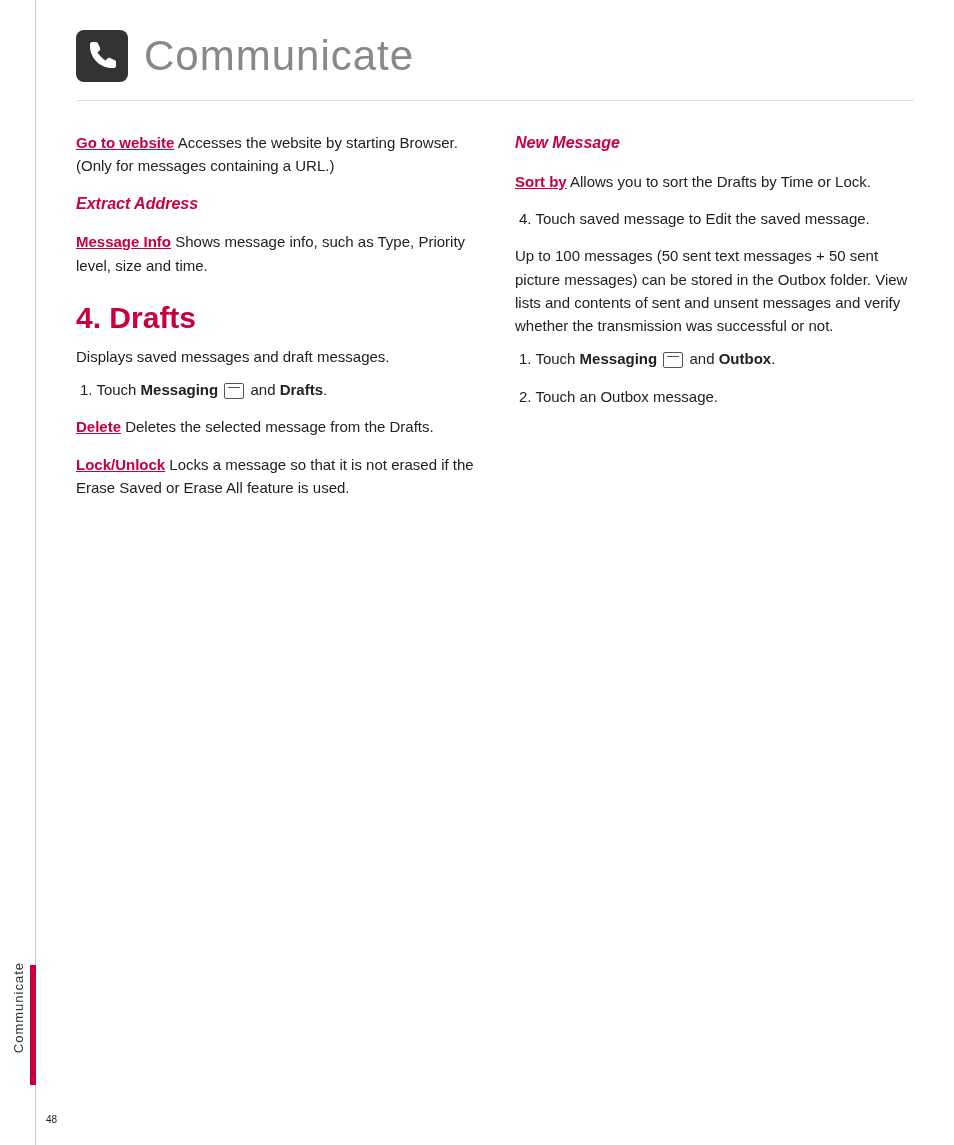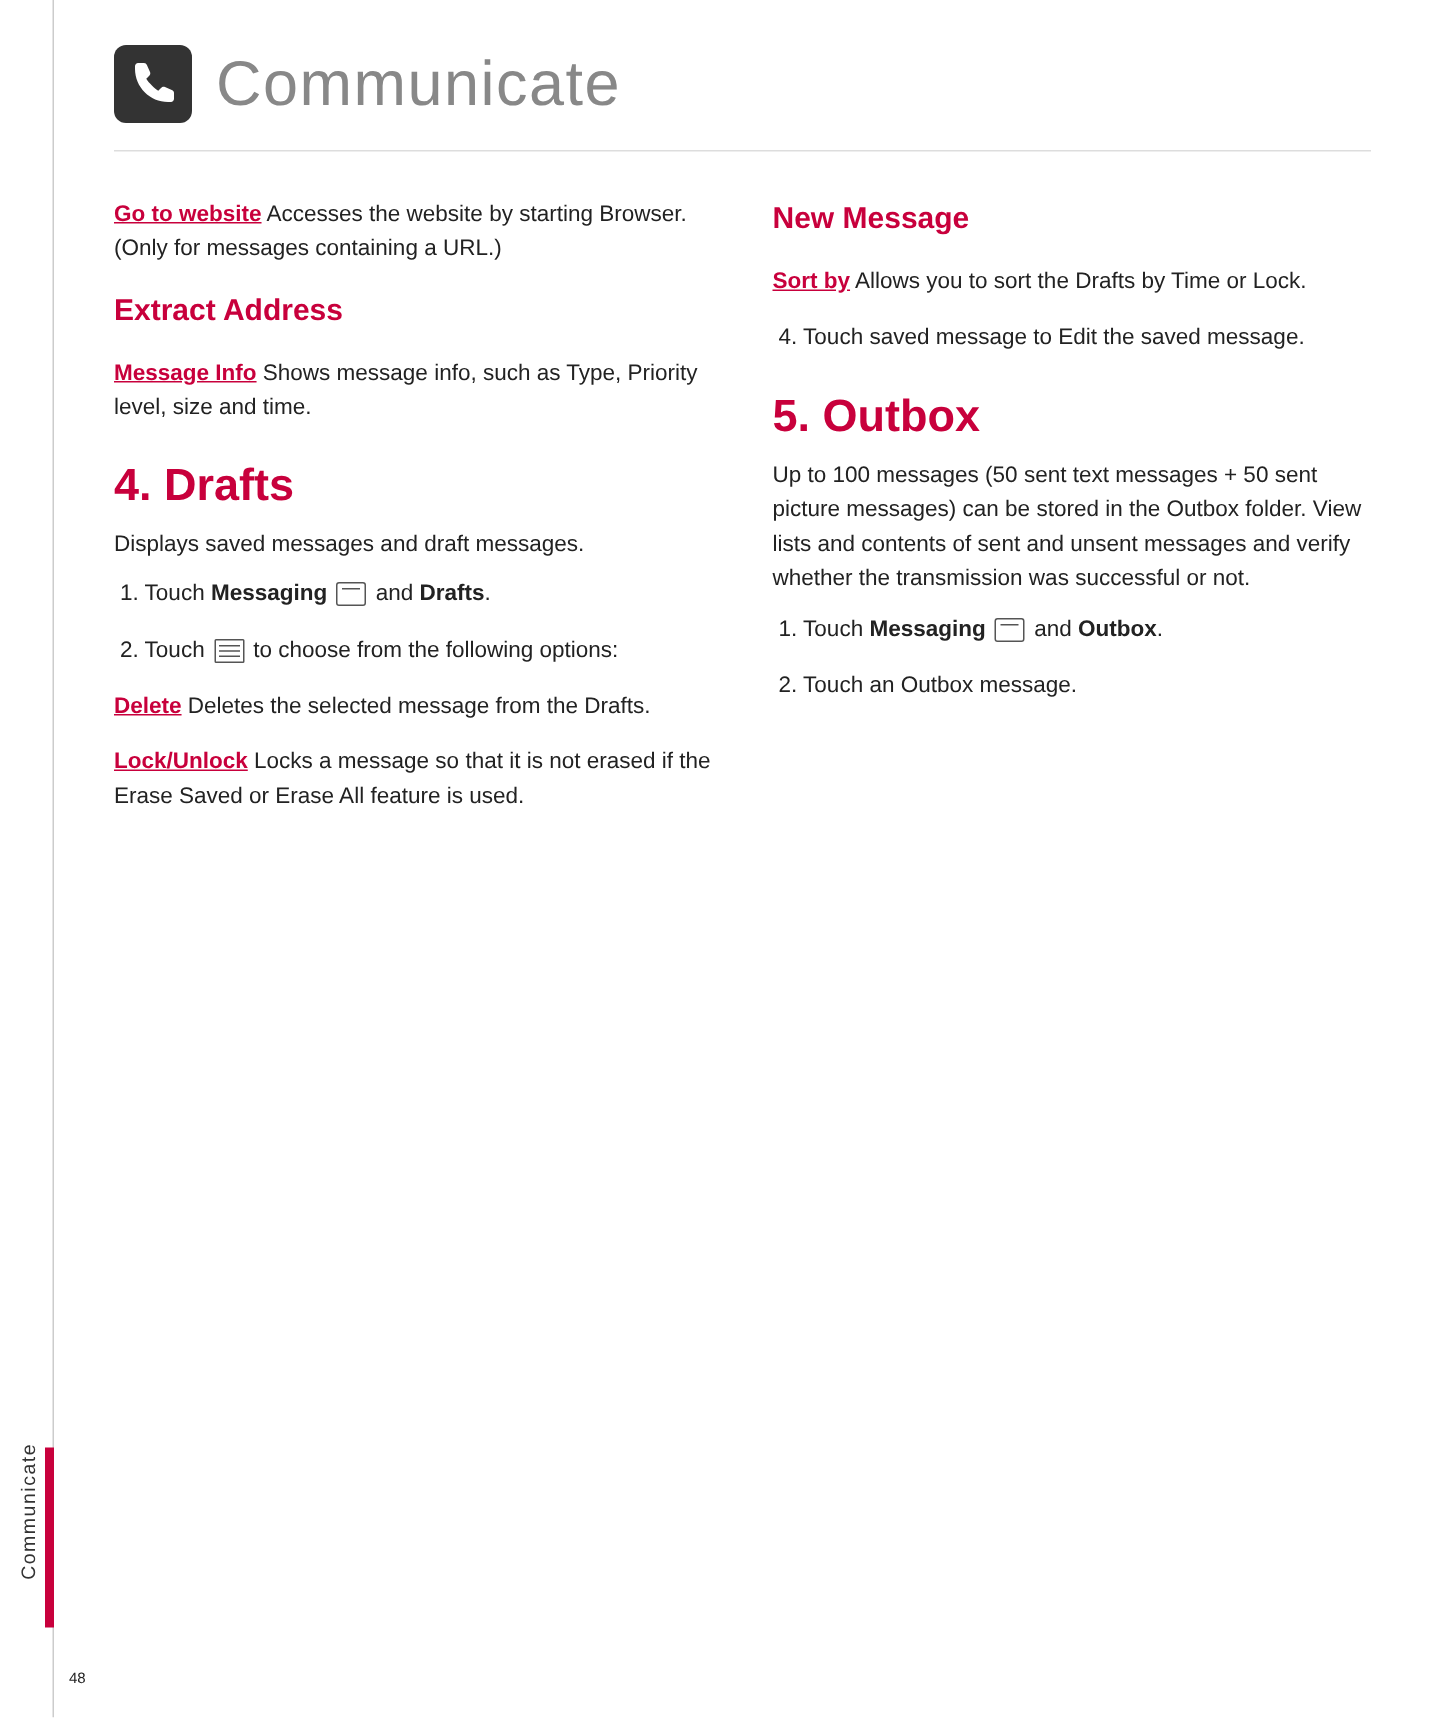--- a/index.html
+++ b/index.html
@@ -116,22 +116,23 @@
     .pink-label {
       color: #c8003c;
       font-weight: bold;
       font-size: 15px;
       text-decoration: underline;
     }
 
     .pink-heading {
       color: #c8003c;
       font-weight: bold;
-      font-size: 20px;
+      font-size: 16px;
       margin-bottom: 2px;
+      font-style: italic;
     }
 
     
     .section-heading {
       font-size: 30px;
       font-weight: bold;
       color: #c8003c;
       margin: 24px 0 10px 0;
     }
 
@@ -265,25 +266,20 @@
         <h2 class="section-heading">4. Drafts</h2>
 
         <p>Displays saved messages and draft messages.</p>
 
         <div class="list-item">
           <p>
             <span>1. Touch </span><strong>Messaging</strong> <span class="msg-icon"></span><span> and </span><strong>Drafts</strong><span>.</span>
           </p>
         </div>
 
-        <div class="list-item">
-          <p>
-            <span>2. Touch </span><span class="menu-icon"></span><span> to choose from the following options:</span>
-          </p>
-        </div>
 
         <div class="entry">
           <p>
             <span class="pink-label">Delete</span><span> Deletes the selected message from the Drafts.</span>
           </p>
         </div>
 
         <div class="entry">
           <p>
             <span class="pink-label">Lock/Unlock</span><span> Locks a message so that it is not erased if the Erase Saved or Erase All feature is used.</span>
@@ -302,21 +298,20 @@
           <p>
             <span class="pink-label">Sort by</span><span> Allows you to sort the Drafts by Time or Lock.</span>
           </p>
         </div>
 
 
         <div class="list-item">
           <p>4. Touch saved message to Edit the saved message.</p>
         </div>
 
-        <h2 class="section-heading">5. Outbox</h2>
 
         <p>Up to 100 messages (50 sent text messages + 50 sent picture messages) can be stored in the Outbox folder. View lists and contents of sent and unsent messages and verify whether the transmission was successful or not.</p>
 
         <div class="list-item">
           <p>
             <span>1. Touch </span><strong>Messaging</strong> <span class="msg-icon"></span><span> and </span><strong>Outbox</strong><span>.</span>
           </p>
         </div>
 
         <div class="list-item">

